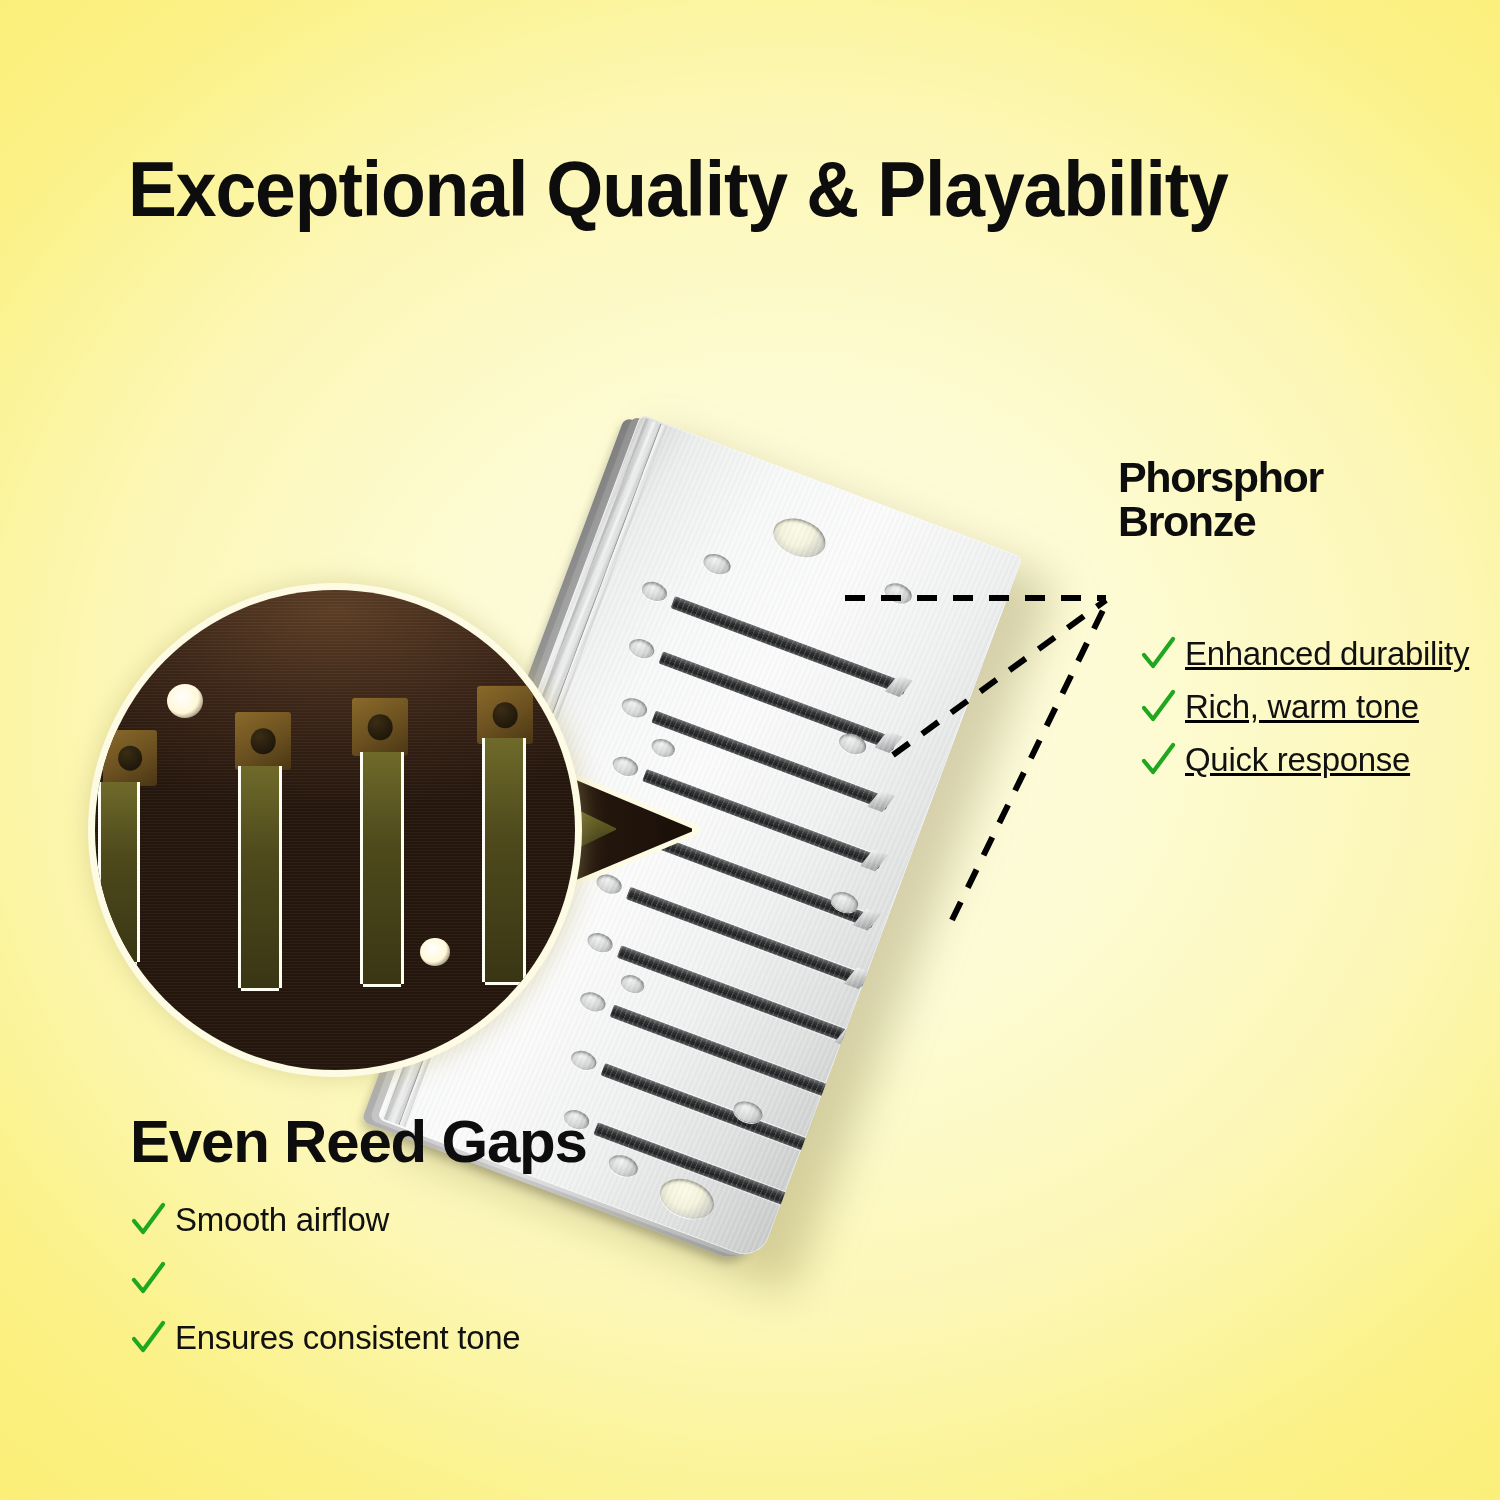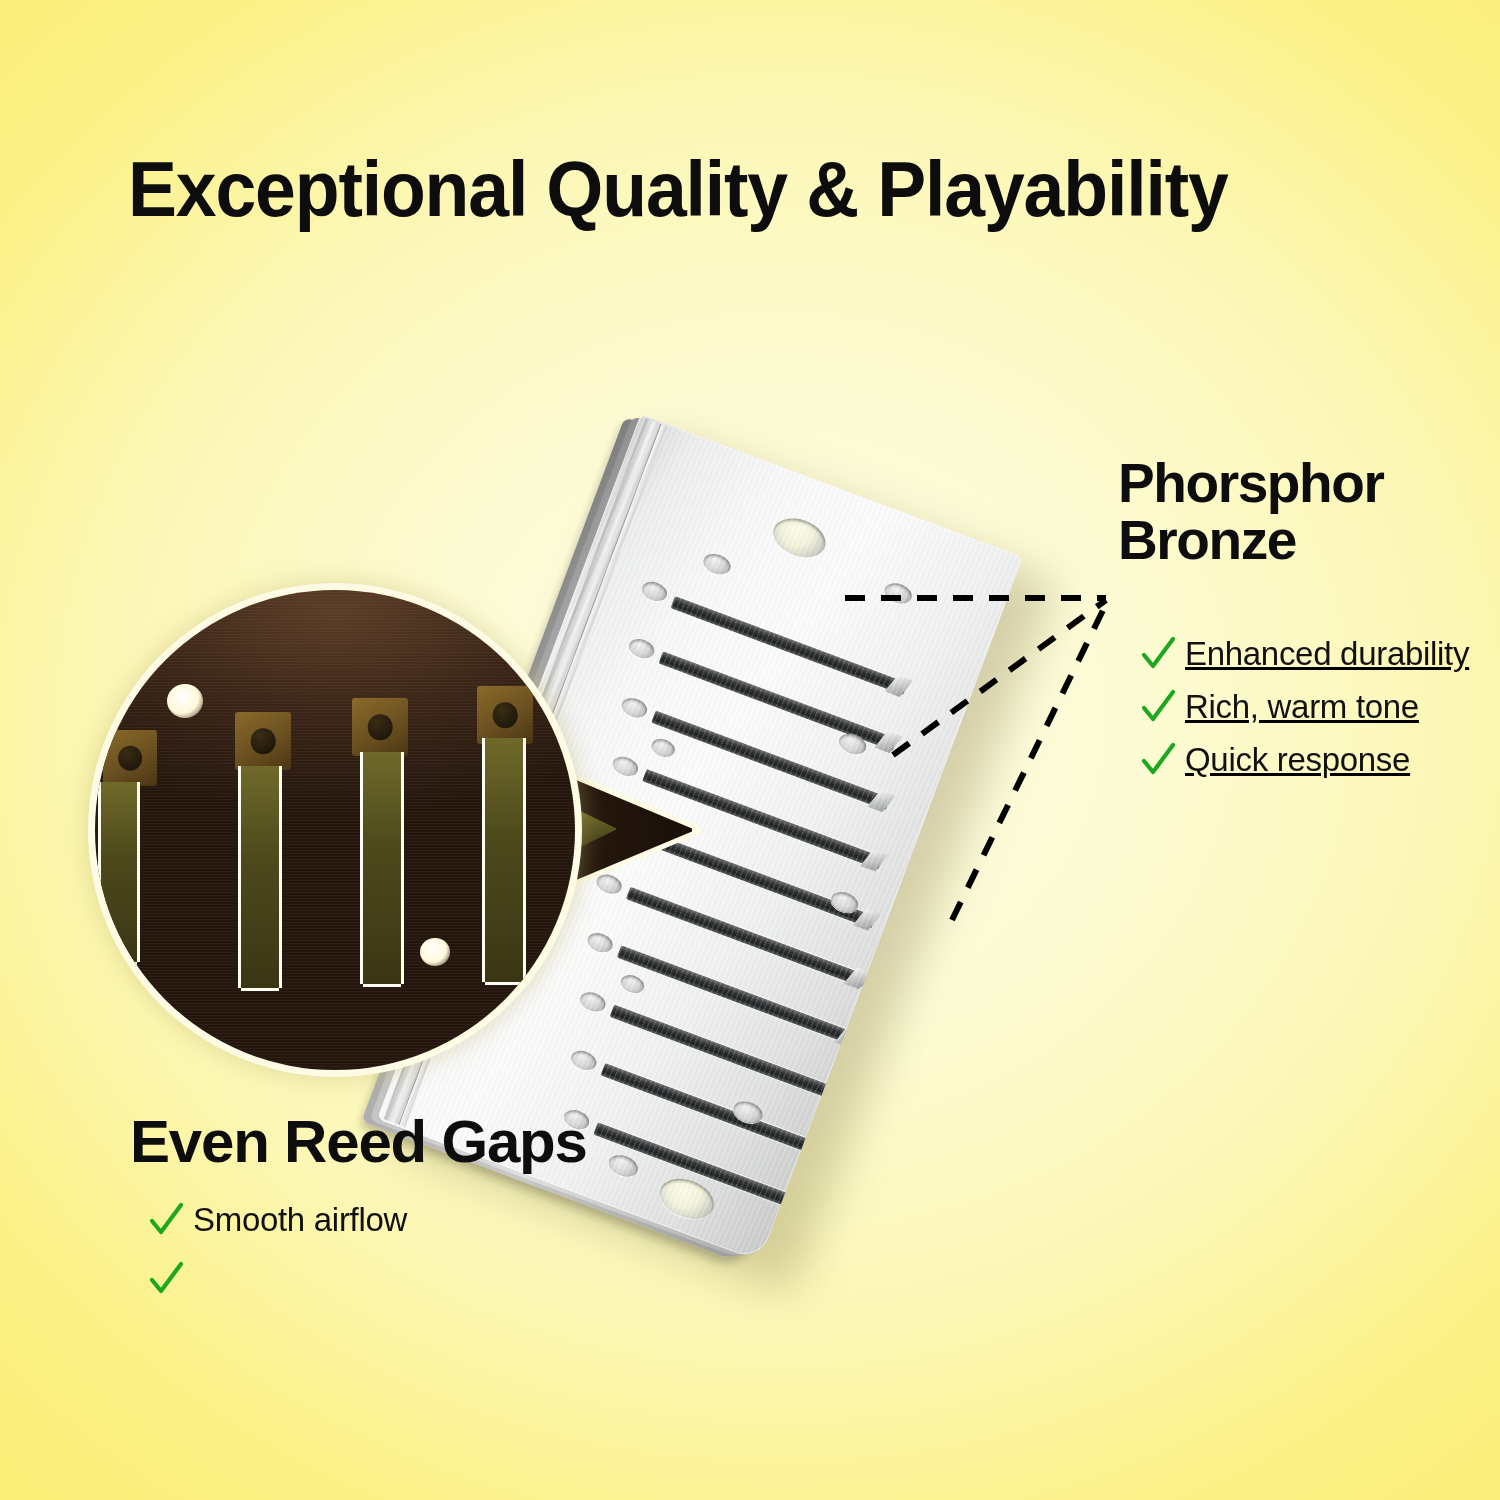--- a/index.html
+++ b/index.html
@@ -20,33 +20,33 @@
     font-size:78px;line-height:1.0;font-weight:bold;
     letter-spacing:-1.2px;
     color:#0d0d0d;
     transform:scaleX(0.94);transform-origin:left top;
     white-space:nowrap;
   }
 
   
   .head-right{
     position:absolute;left:1118px;top:455px;width:360px;
-    font-size:55px;line-height:1.03;font-weight:bold;
+    font-size:43px;line-height:1.03;font-weight:bold;
     letter-spacing:-1.4px;color:#0d0d0d;
   }
   .head-left{
     position:absolute;left:130px;top:1112px;width:560px;
     font-size:60px;line-height:1.0;font-weight:bold;
     letter-spacing:-1.2px;color:#0d0d0d;
   }
 
   
   .blist{position:absolute;}
   .blist-right{left:1140px;top:634px;width:350px;text-decoration:underline;}
-  .blist-left{left:148px;top:1200px;width:470px;}
+  .blist-left{left:130px;top:1200px;width:470px;}
   .brow{display:flex;align-items:center;}
   .blist-right .brow{margin-bottom:13px;}
   .blist-left .brow{margin-bottom:19px;}
   .chk{
     width:36px;height:40px;flex:0 0 36px;position:relative;
     margin-right:9px;
   }
   .chk svg{display:block;width:36px;height:40px;}
   .btxt{
     font-size:33px;color:#111;letter-spacing:-0.3px;white-space:nowrap;
@@ -369,15 +369,23 @@
       </span>
       <span class="btxt">Smooth airflow</span>
     </div>
     <div class="brow">
       <span class="chk">
         <svg viewBox="0 0 36 40">
             <path d="M4 21 L13 32 L33 5" fill="none" stroke="#1FA81F" stroke-width="4.2" stroke-linecap="round" stroke-linejoin="round"></path>
           </svg>
       </span>
     </div>
+    <div class="brow">
+      <span class="chk">
+        <svg viewBox="0 0 36 40">
+            <path d="M4 21 L13 32 L33 5" fill="none" stroke="#1FA81F" stroke-width="4.2" stroke-linecap="round" stroke-linejoin="round"></path>
+          </svg>
+      </span>
+      <span class="btxt">Ensures consistent tone</span>
+    </div>
   </div>
 
 </div>
 
 </body></html>

